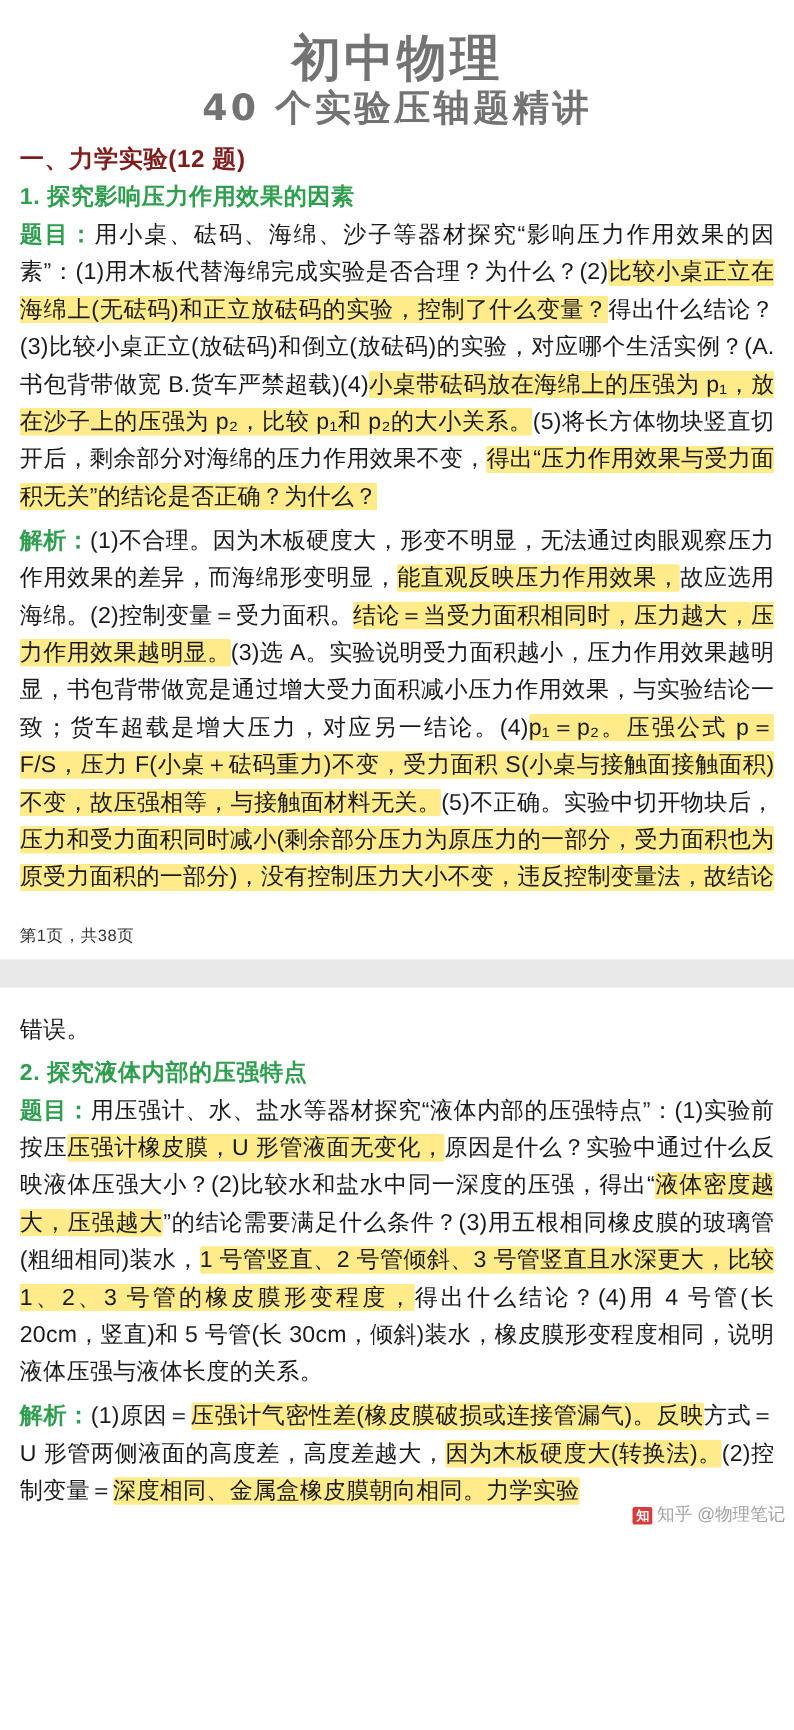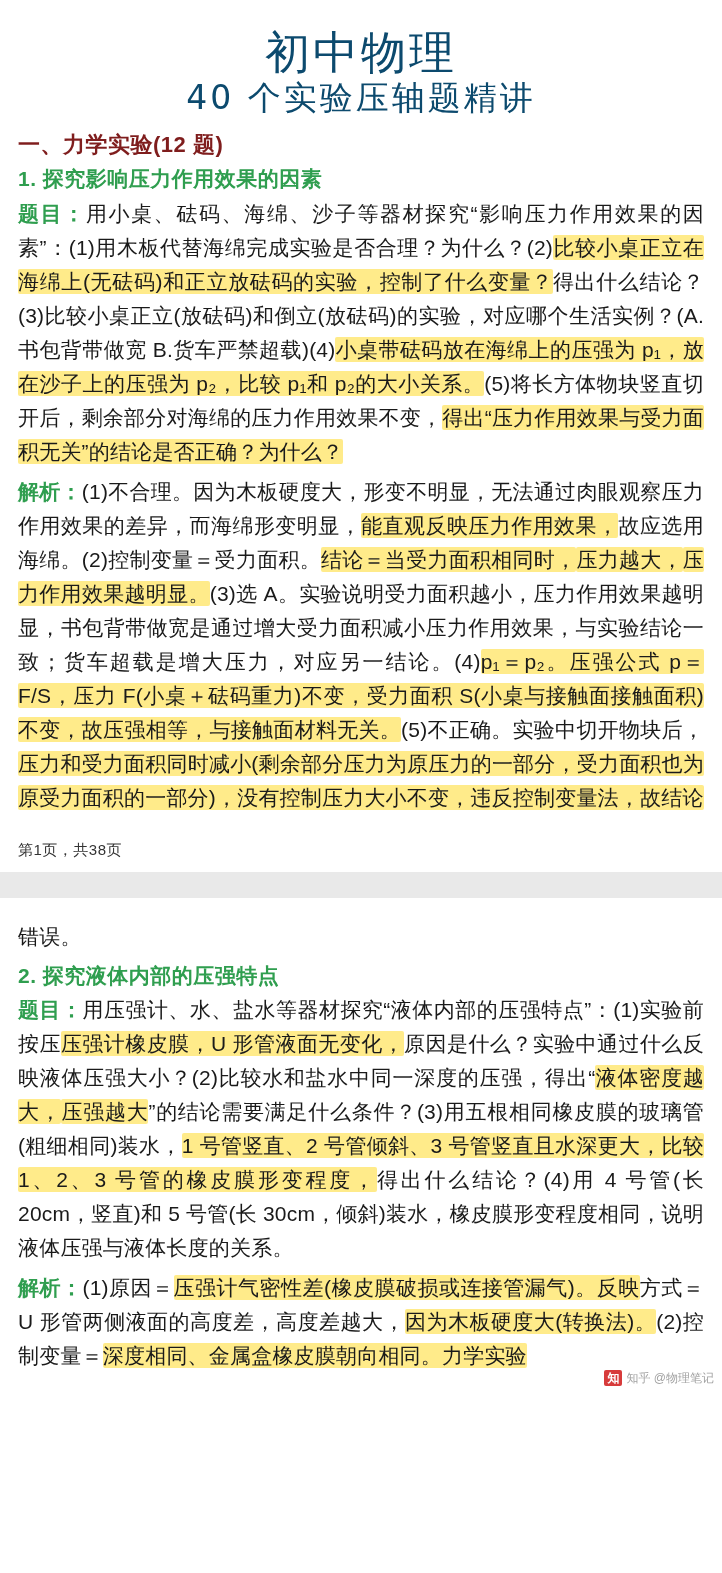--- a/index.html
+++ b/index.html
@@ -20,22 +20,22 @@
     width: 722px;
     height: 26px;
     background: #e9e9e9;
   }
   .title-block {
     text-align: center;
     margin: 4px 0 10px 0;
   }
   .title-line {
     font-family: "DejaVu Sans", sans-serif;
-    font-weight: normal;
-    color: #0c4a6e;
+    font-weight: bold;
+    color: #737373;
     letter-spacing: 3px;
     line-height: 1.18;
   }
   .title-line-1 { font-size: 45px; }
   .title-line-2 { font-size: 33px; }
 
   .sec-head {
     color: #7f1d1d;
     font-size: 22px;
     font-weight: bold;
@@ -90,21 +90,21 @@
     background: #d42b2b;
     color: #ffffff;
     font-size: 12px;
     font-weight: bold;
     padding: 2px 3px;
     border-radius: 2px;
     line-height: 1;
   }
   .wm-text {
     color: #9a9a9a;
-    font-size: 12px;
+    font-size: 16px;
     line-height: 1;
   }
 </style>
 </head>
 <body>
 
 <div class="page page-1">
 
   <div class="title-block">
     <div class="title-line title-line-1">初中物理</div>

